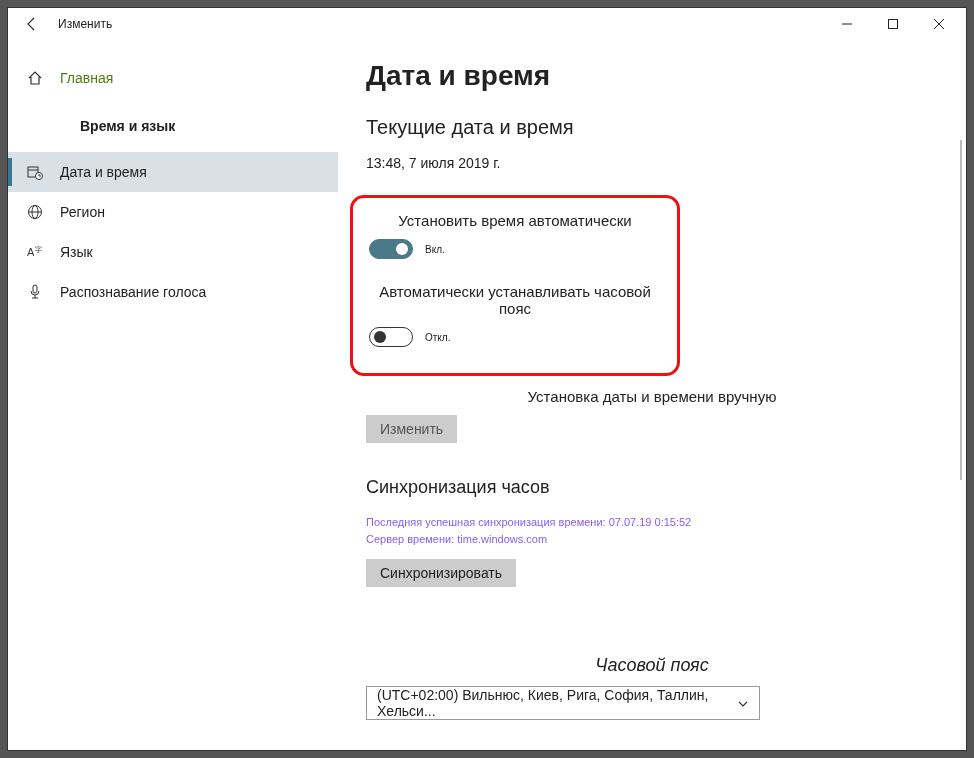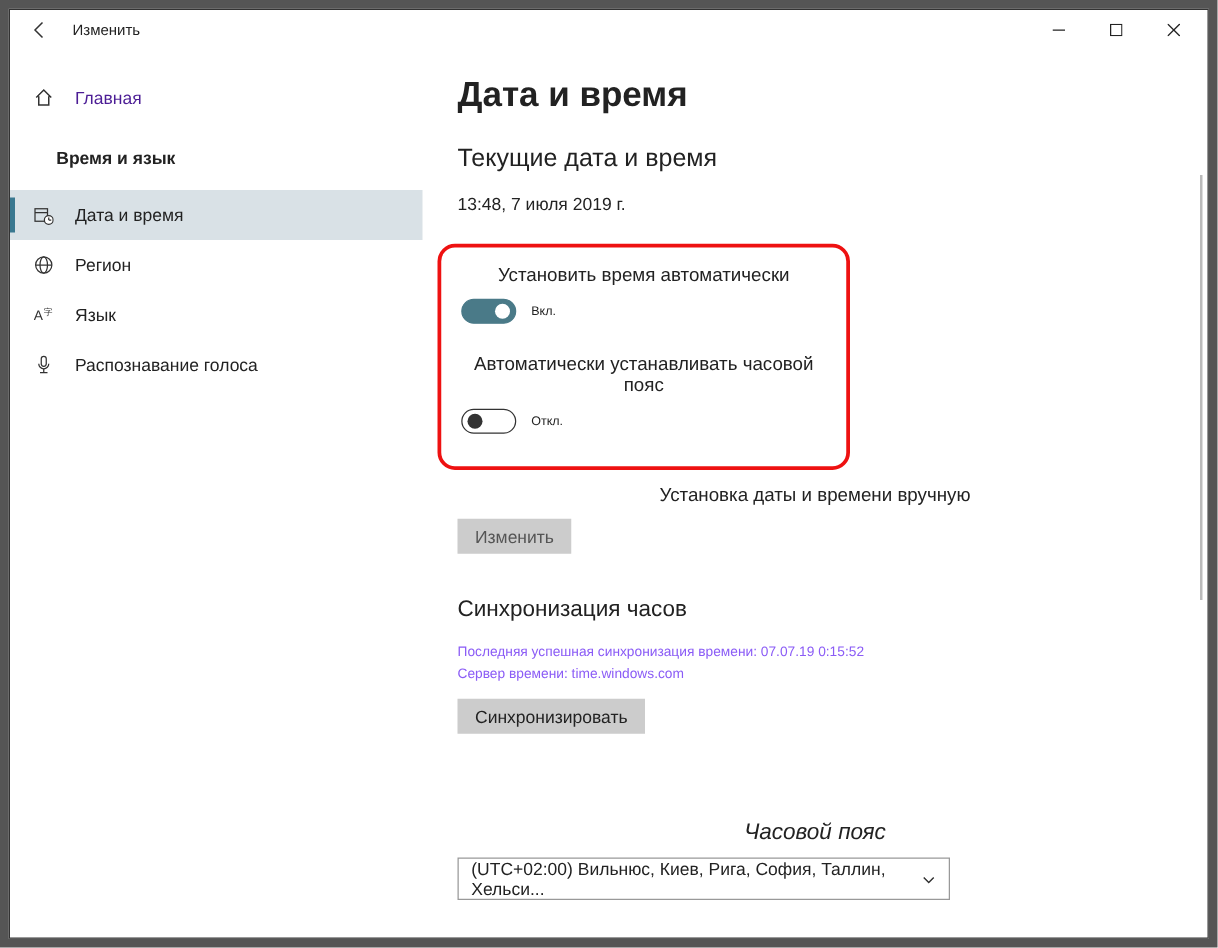--- a/index.html
+++ b/index.html
@@ -8,26 +8,26 @@
 .titlebar { height: 32px; display: flex; align-items: center; padding: 0 4px; }
 .back-btn { width: 40px; height: 32px; display: flex; align-items: center; justify-content: center; color: #333; }
 .title { font-size: 12px; color: #222; margin-left: 6px; }
 .win-ctrls { margin-left: auto; display: flex; }
 .win-ctrls div { width: 46px; height: 32px; display: flex; align-items: center; justify-content: center; color: #222; }
 .win-ctrls svg { width: 10px; height: 10px; }
 .body { flex: 1; display: flex; overflow: hidden; position: relative; }
 .sidebar { width: 330px; padding: 20px 0 0 0; }
 .home-row { display: flex; align-items: center; padding: 10px 18px 10px 52px; position: relative; cursor: default; }
 .home-row .icon { position: absolute; left: 18px; width: 18px; height: 18px; display: flex; align-items: center; justify-content: center; }
-.home-row span.lbl { font-size: 14px; color: #4c1d95; }
+.home-row span.lbl { font-size: 14px; color: #4d7c0f; }
 .search-wrap { padding: 12px 24px 8px 48px; }
 .search-box { width: 290px; height: 34px; border: 1px solid #666; display: flex; align-items: center; padding: 0 10px; }
 .search-box input { flex: 1; border: none; outline: none; font-size: 14px; color: #666; background: transparent; }
 .search-box .sicon { width: 16px; height: 16px; color: #555; }
-.group-title { font-size: 14px; font-weight: 600; color: #222; padding: 22px 18px 18px 37px; }
+.group-title { font-size: 14px; font-weight: 600; color: #222; padding: 22px 18px 18px 72px; }
 .nav-item { display: flex; align-items: center; padding: 12px 18px 12px 52px; position: relative; cursor: default; font-size: 14px; color: #222; }
 .nav-item .icon { position: absolute; left: 18px; width: 18px; height: 18px; display: flex; align-items: center; justify-content: center; color: #333; }
 .nav-item.active { background: #d9e1e6; }
 .nav-item.active::before { content: ""; position: absolute; left: 0; top: 6px; bottom: 6px; width: 4px; background: #3a7890; }
 .content { flex: 1; padding: 20px 28px 0 28px; overflow: hidden; position: relative; }
 .page-title { font-size: 28px; font-weight: 600; color: #222; margin-bottom: 24px; }
 .subheader { font-size: 20px; color: #222; margin: 0 0 16px 0; font-weight: 400; }
 .current-dt { font-size: 14px; color: #222; margin-bottom: 24px; }
 .setting-label { font-size: 15px; color: #222; margin-bottom: 10px; text-align: center; }
 .toggle-row { display: flex; align-items: center; margin-bottom: 24px; }

